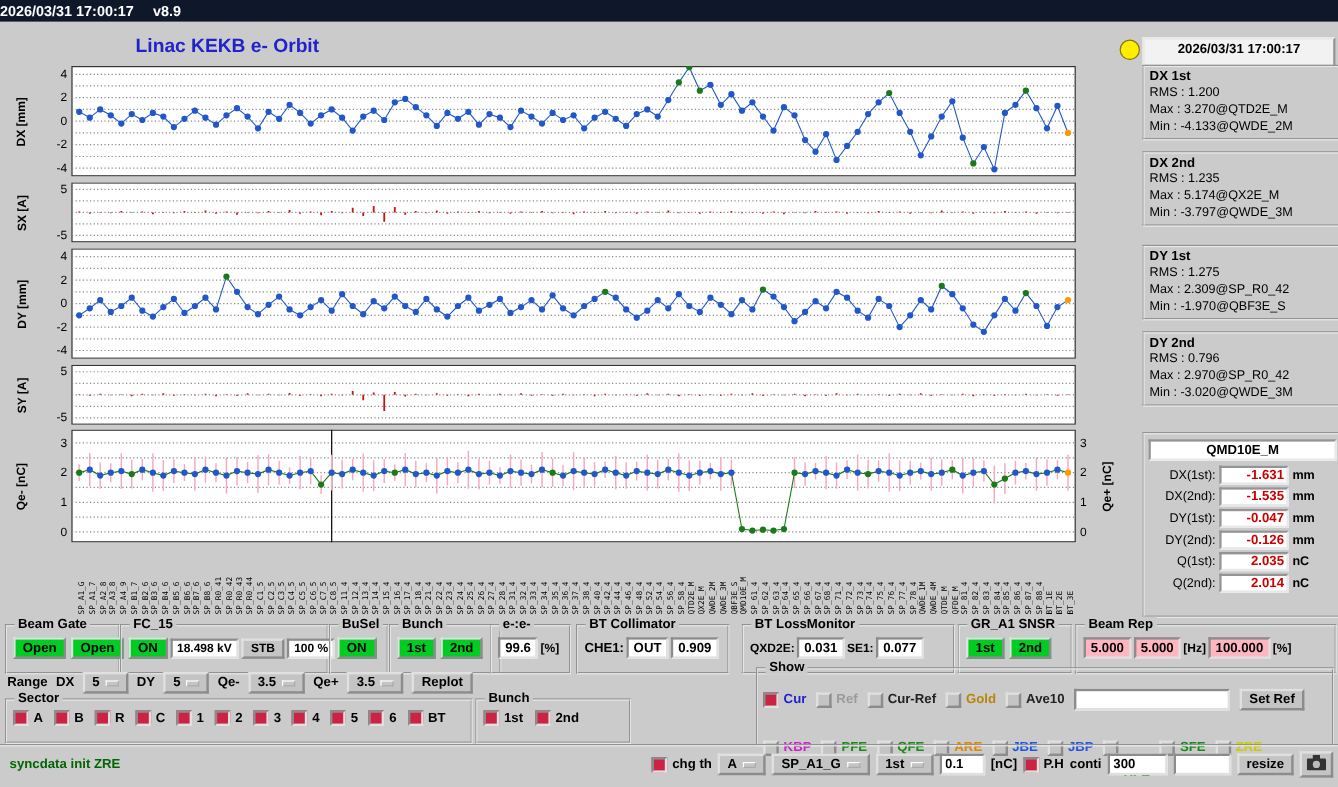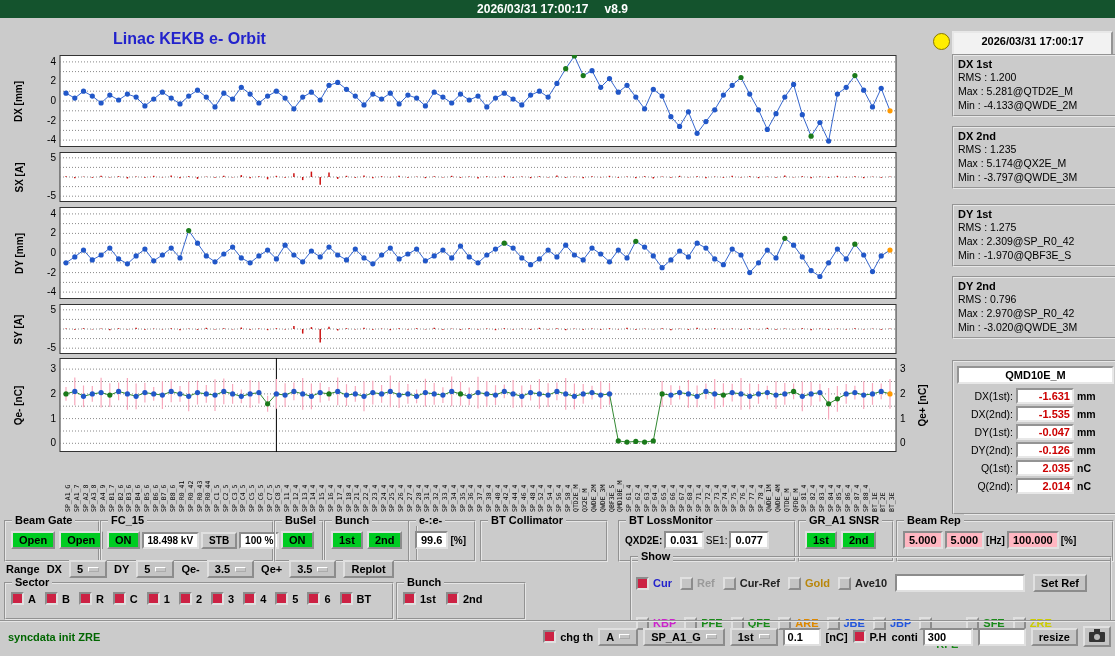--- a/index.html
+++ b/index.html
@@ -1,17 +1,17 @@
 <!DOCTYPE html>
 <html><head>
 <meta charset="utf-8">
 <style>
   html,body{margin:0;padding:0;}
   #screen{position:relative;width:1115px;height:656px;background:#cbcbcb;font-family:"Liberation Sans",sans-serif;font-size:11px;color:#000;overflow:hidden;}
-  .topbar{position:absolute;top:0;left:0;width:1115px;height:18px;background:#14532d;color:#fff;font-size:12px;font-weight:bold;line-height:18px;text-align:center;}
+  .topbar{position:absolute;top:0;left:0;width:1115px;height:18px;background:#0f172a;color:#fff;font-size:12px;font-weight:bold;line-height:18px;text-align:left;}
   .topbar .t{margin-right:16px;} .topbar .v{margin-right:10px;}
   .page-title{position:absolute;left:113px;top:30px;font-size:16px;font-weight:bold;color:#2222cc;}
   .chart{position:absolute;left:36px;}
   .ylab{position:absolute;display:flex;align-items:center;justify-content:center;width:18px;}
   .ylab span{transform:rotate(-90deg);white-space:nowrap;font-size:10px;font-weight:bold;}
   #bpm-strip{position:absolute;left:36px;top:452px;width:880px;height:64px;overflow:hidden;}
   #bpm-strip .bpm{position:absolute;top:60px;transform-origin:0 0;transform:rotate(-90deg);font-family:"DejaVu Sans Mono",monospace;font-size:6.5px;line-height:7px;white-space:nowrap;color:#000;}
   .beacon{position:absolute;left:933px;top:33px;width:15px;height:15px;border-radius:50%;background:#ffee00;border:1px solid #887700;}
   .tsbox{position:absolute;left:952px;top:31px;width:157px;height:21px;background:#f2f2f2;border:2px outset #e8e8e8;font-weight:bold;text-align:center;line-height:16px;}
   .statbox{position:absolute;left:952px;width:157px;border:2px groove #e8e8e8;padding:2px 4px;}
@@ -811,21 +811,21 @@
       <span class="bpm" style="left: 844.2px;">BT_2E</span>
       <span class="bpm" style="left: 853px;">BT_3E</span>
     </div>
 
   <div class="beacon"></div>
   <div class="tsbox"><span>2026/03/31 17:00:17</span></div>
 
   <div class="statbox" style="top:54px">
     <div class="st">DX 1st</div>
     <div class="sl">RMS : 1.200</div>
-    <div class="sl">Max : 5.281@QTD2E_M</div>
+    <div class="sl">Max : 3.270@QTD2E_M</div>
     <div class="sl">Min : -4.133@QWDE_2M</div>
   </div>
   <div class="statbox" style="top:126px">
     <div class="st">DX 2nd</div>
     <div class="sl">RMS : 1.235</div>
     <div class="sl">Max : 5.174@QX2E_M</div>
     <div class="sl">Min : -3.797@QWDE_3M</div>
   </div>
   <div class="statbox" style="top:204px">
     <div class="st">DY 1st</div>
@@ -905,27 +905,32 @@
   </div>
   <div class="grp" style="left:408px;top:520px;width:64px;height:38px">
     <span class="gtitle">e-:e-</span>
     <div class="grow" style="gap:2px;">
       <span class="val">99.6</span>
       <span style="font-weight:bold;font-size:10px">[%]</span>
     </div>
   </div>
   <div class="grp" style="left:480px;top:520px;width:124px;height:38px">
     <span class="gtitle">BT Collimator</span>
+    <div class="grow" style="gap:2px;">
+      <span style="font-weight:bold">CHE1:</span>
+      <span class="val">OUT</span>
+      <span class="val">0.909</span>
+    </div>
   </div>
   <div class="grp" style="left:618px;top:520px;width:174px;height:38px">
     <span class="gtitle">BT LossMonitor</span>
     <div class="grow" style="gap:2px;">
       <span style="font-weight:bold;font-size:10px">QXD2E:</span>
       <span class="val">0.031</span>
-      <span style="font-weight:normal;font-size:10px">SE1:</span>
+      <span style="font-weight:bold;font-size:10px">SE1:</span>
       <span class="val">0.077</span>
     </div>
   </div>
   <div class="grp" style="left:798px;top:520px;width:92px;height:38px">
     <span class="gtitle">GR_A1 SNSR</span>
     <div class="grow">
       <button class="btn green">1st</button>
       <button class="btn green">2nd</button>
     </div>
   </div>

